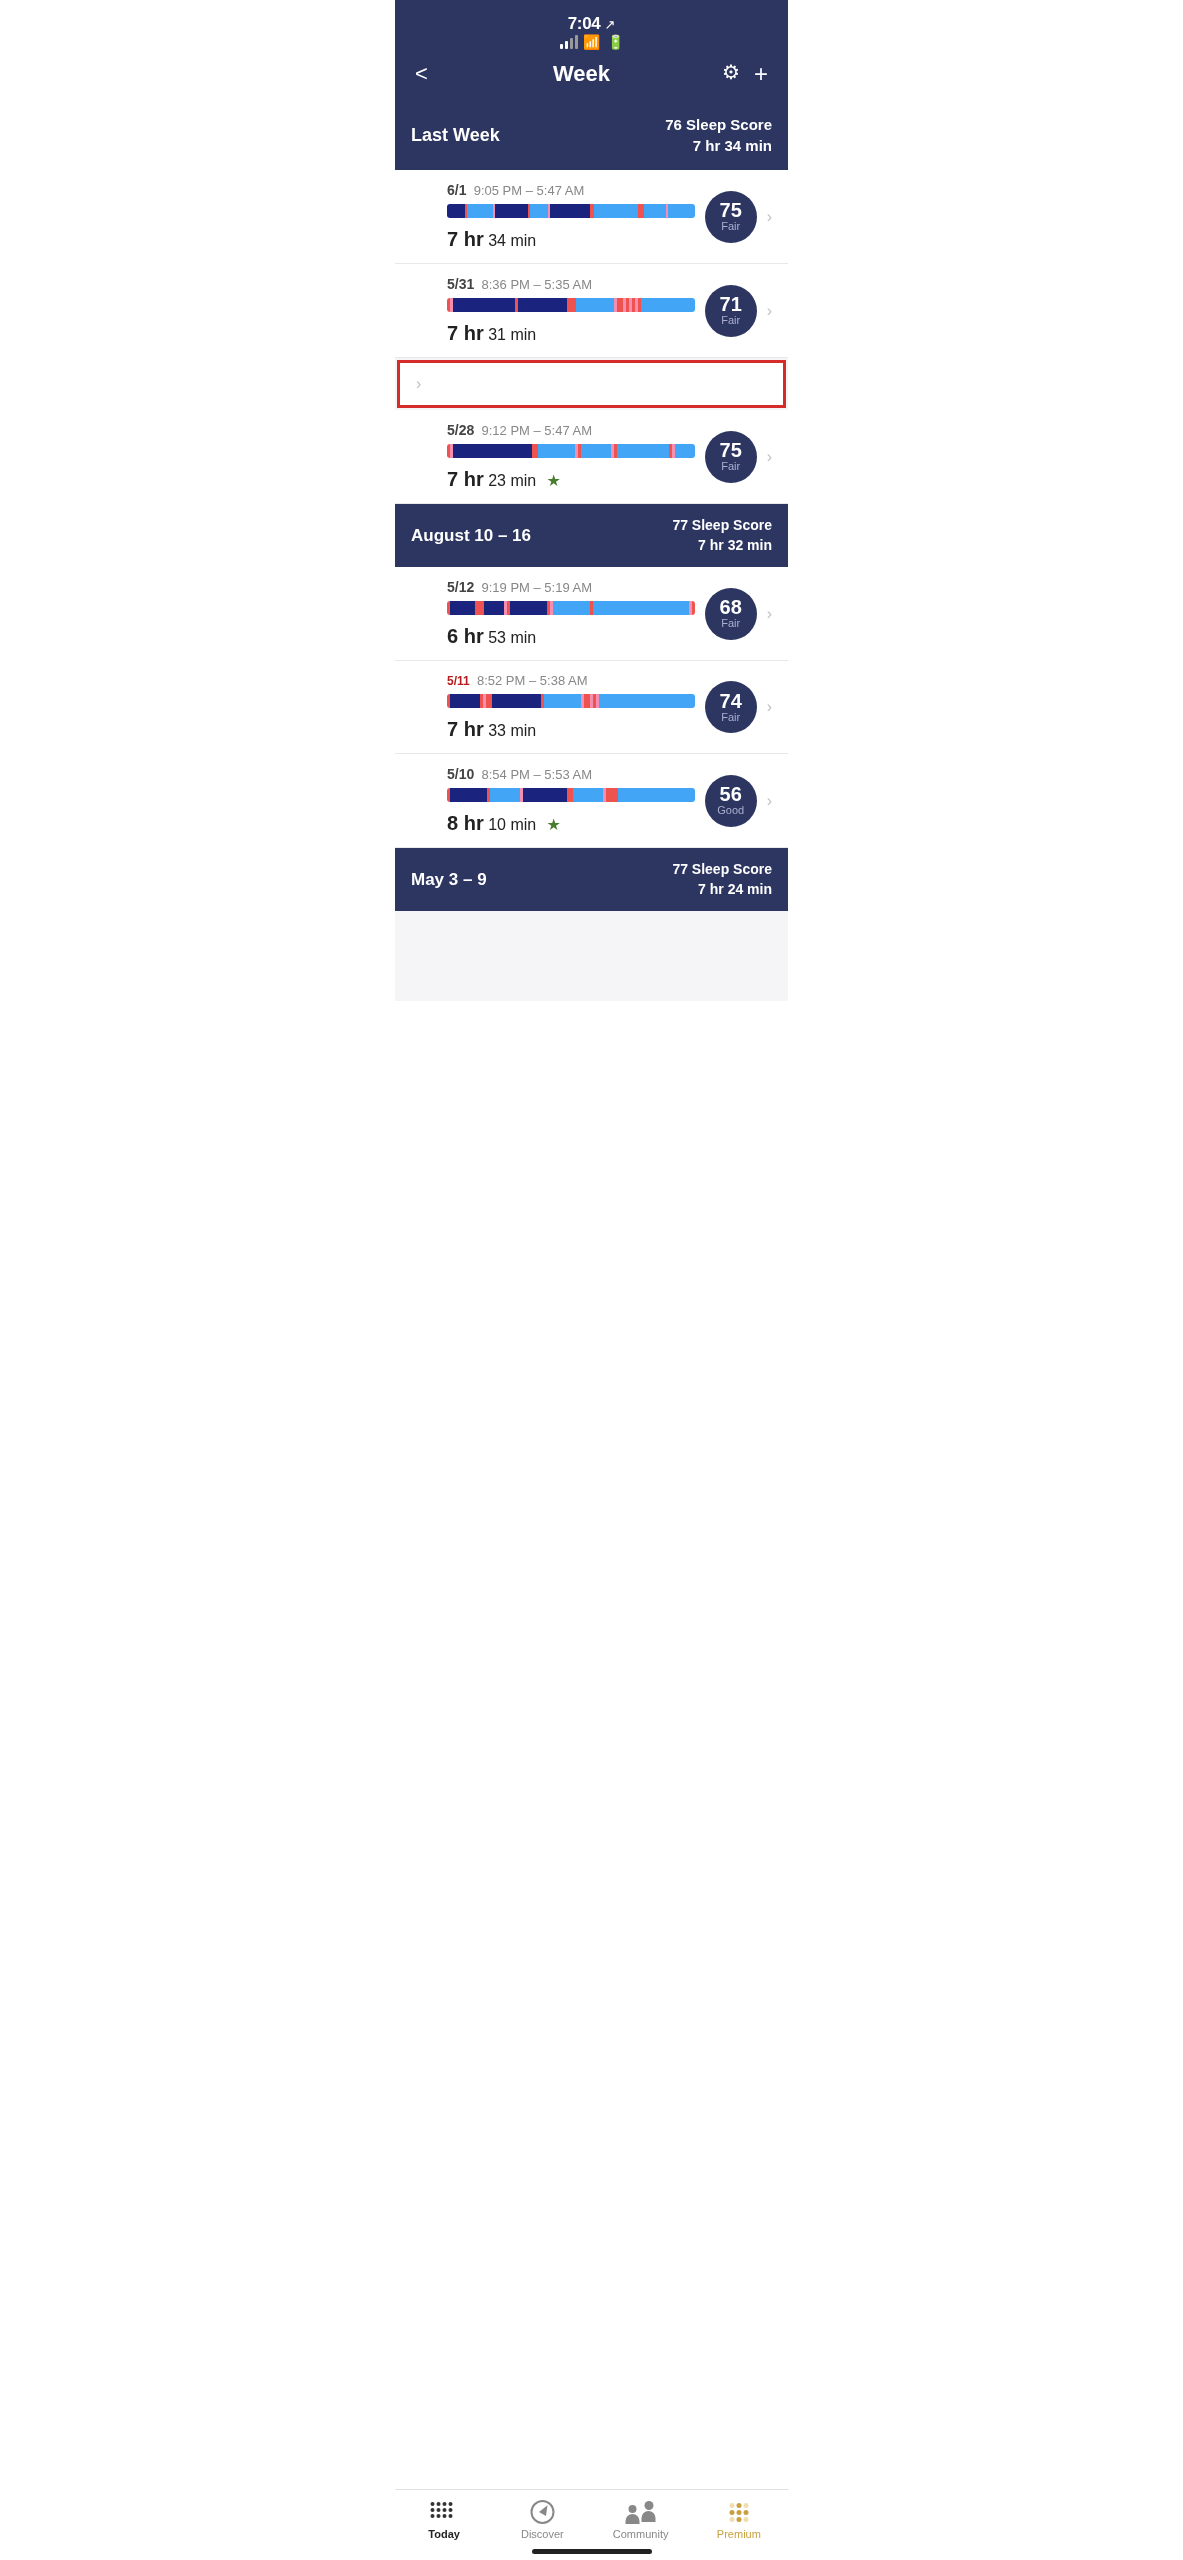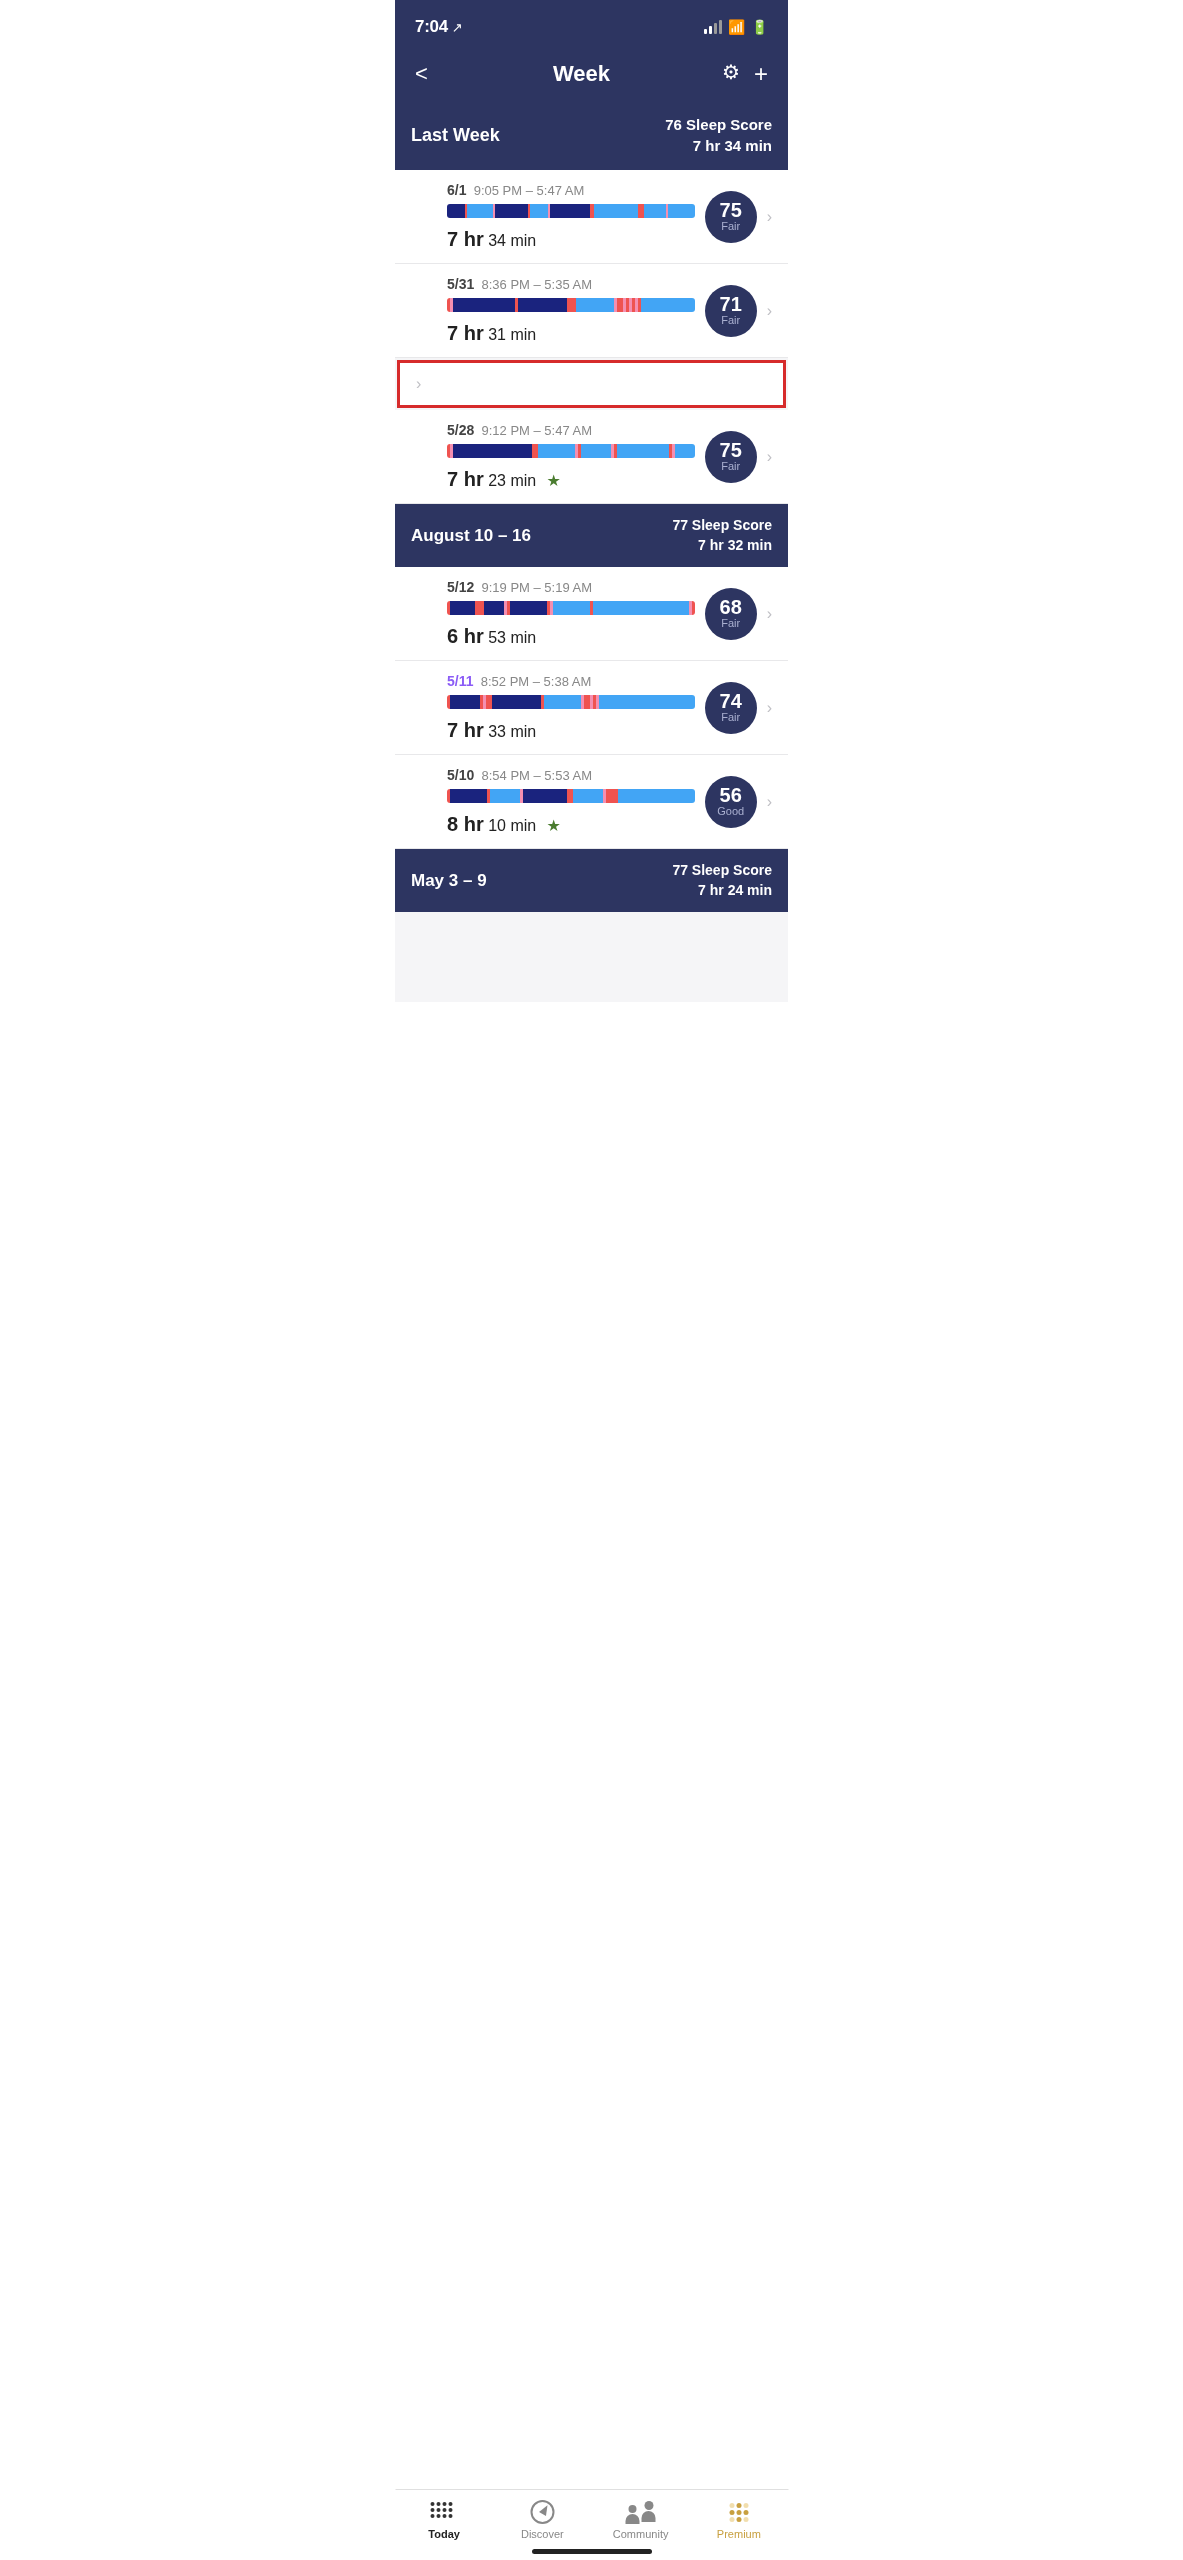--- a/index.html
+++ b/index.html
@@ -17,20 +17,21 @@
 
     
     .status-bar {
       background: #2d3561;
       color: white;
       display: flex;
       justify-content: space-between;
       align-items: center;
       padding: 14px 20px 10px;
       height: 50px;
+      flex-direction: column;
     }
     .status-time {
       font-size: 17px;
       font-weight: 600;
       letter-spacing: -0.3px;
     }
     .status-icons {
       display: flex;
       align-items: center;
       gap: 6px;
@@ -496,21 +497,21 @@
     <div class="sleep-score-badge">
       <span class="score-number">68</span>
       <span class="score-label">Fair</span>
     </div>
     <span class="chevron">›</span>
   </div>
 
   <div class="sleep-entry">
     <div class="sleep-entry-main">
       <div class="sleep-entry-meta">
-        <strong style="color:#8b5cf6;font-size:14px;">5/11</strong>&nbsp;&nbsp;<span style="color:#888;">8:52 PM – 5:38 AM</span>
+        <strong style="color:#b91c1c;font-size:12px;">5/11</strong>&nbsp;&nbsp;<span style="color:#888;">8:52 PM – 5:38 AM</span>
       </div>
       <div class="sleep-bar-container">
         <div class="complex-bar">
           <div style="width:3px;background:#ef5350;flex-shrink:0;"></div>
           <div style="width:12%;background:#1a237e;"></div>
           <div style="width:3px;background:#ef5350;flex-shrink:0;"></div>
           <div style="width:3px;background:#f48fb1;flex-shrink:0;"></div>
           <div style="width:3px;background:#ef5350;flex-shrink:0;"></div>
           <div style="width:3px;background:#ef5350;flex-shrink:0;"></div>
           <div style="width:20%;background:#1a237e;"></div>

